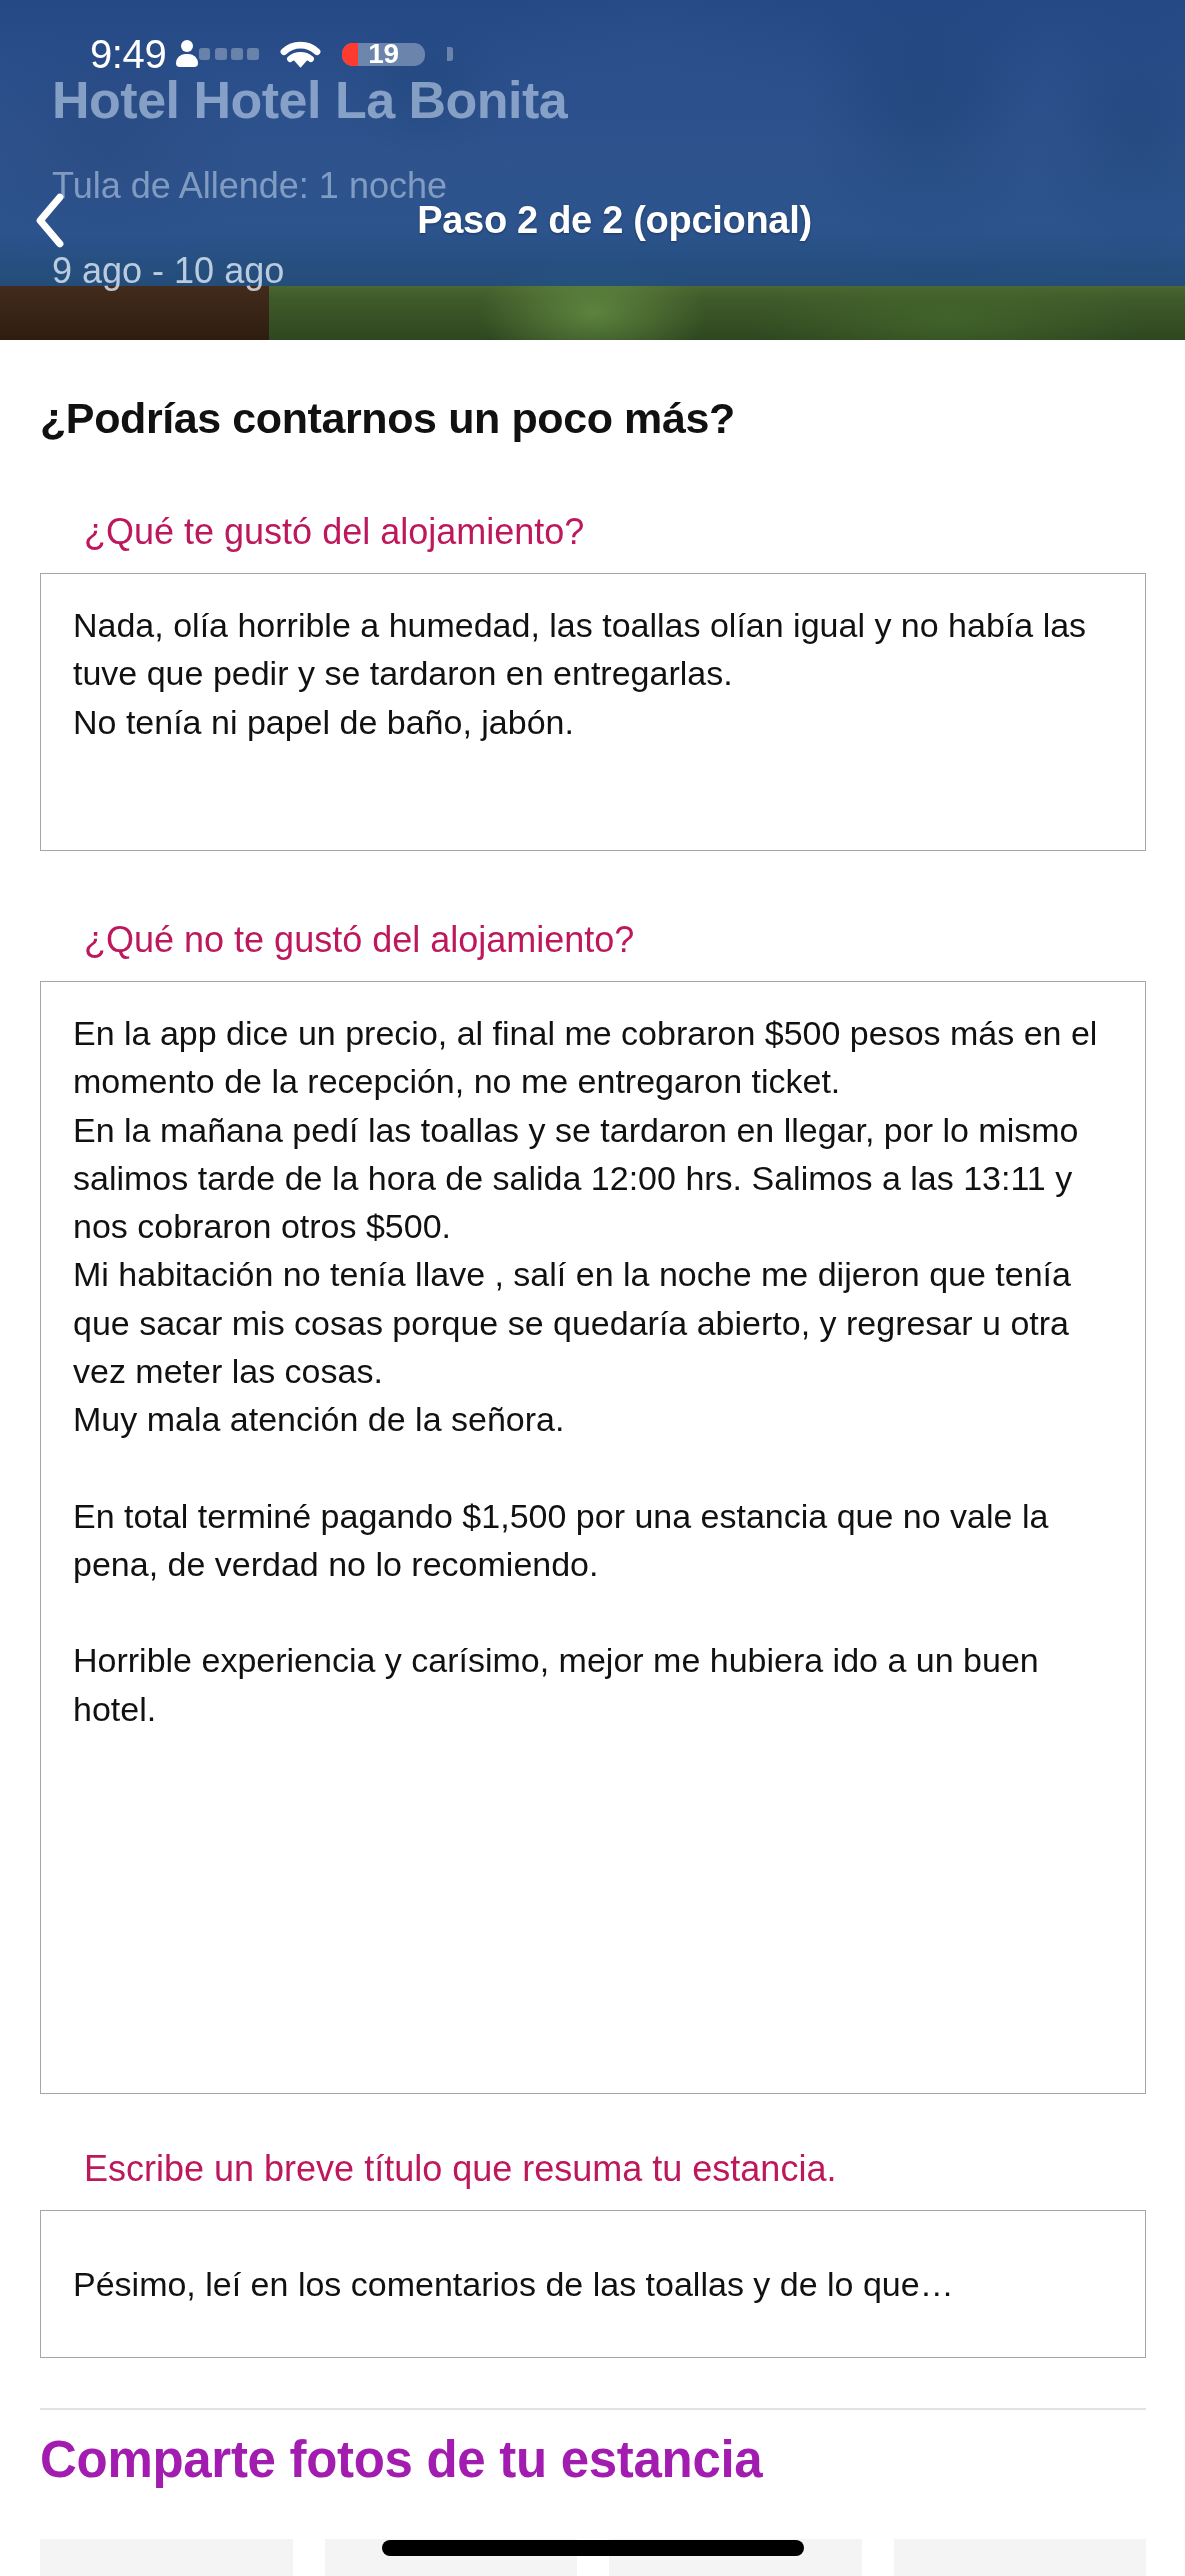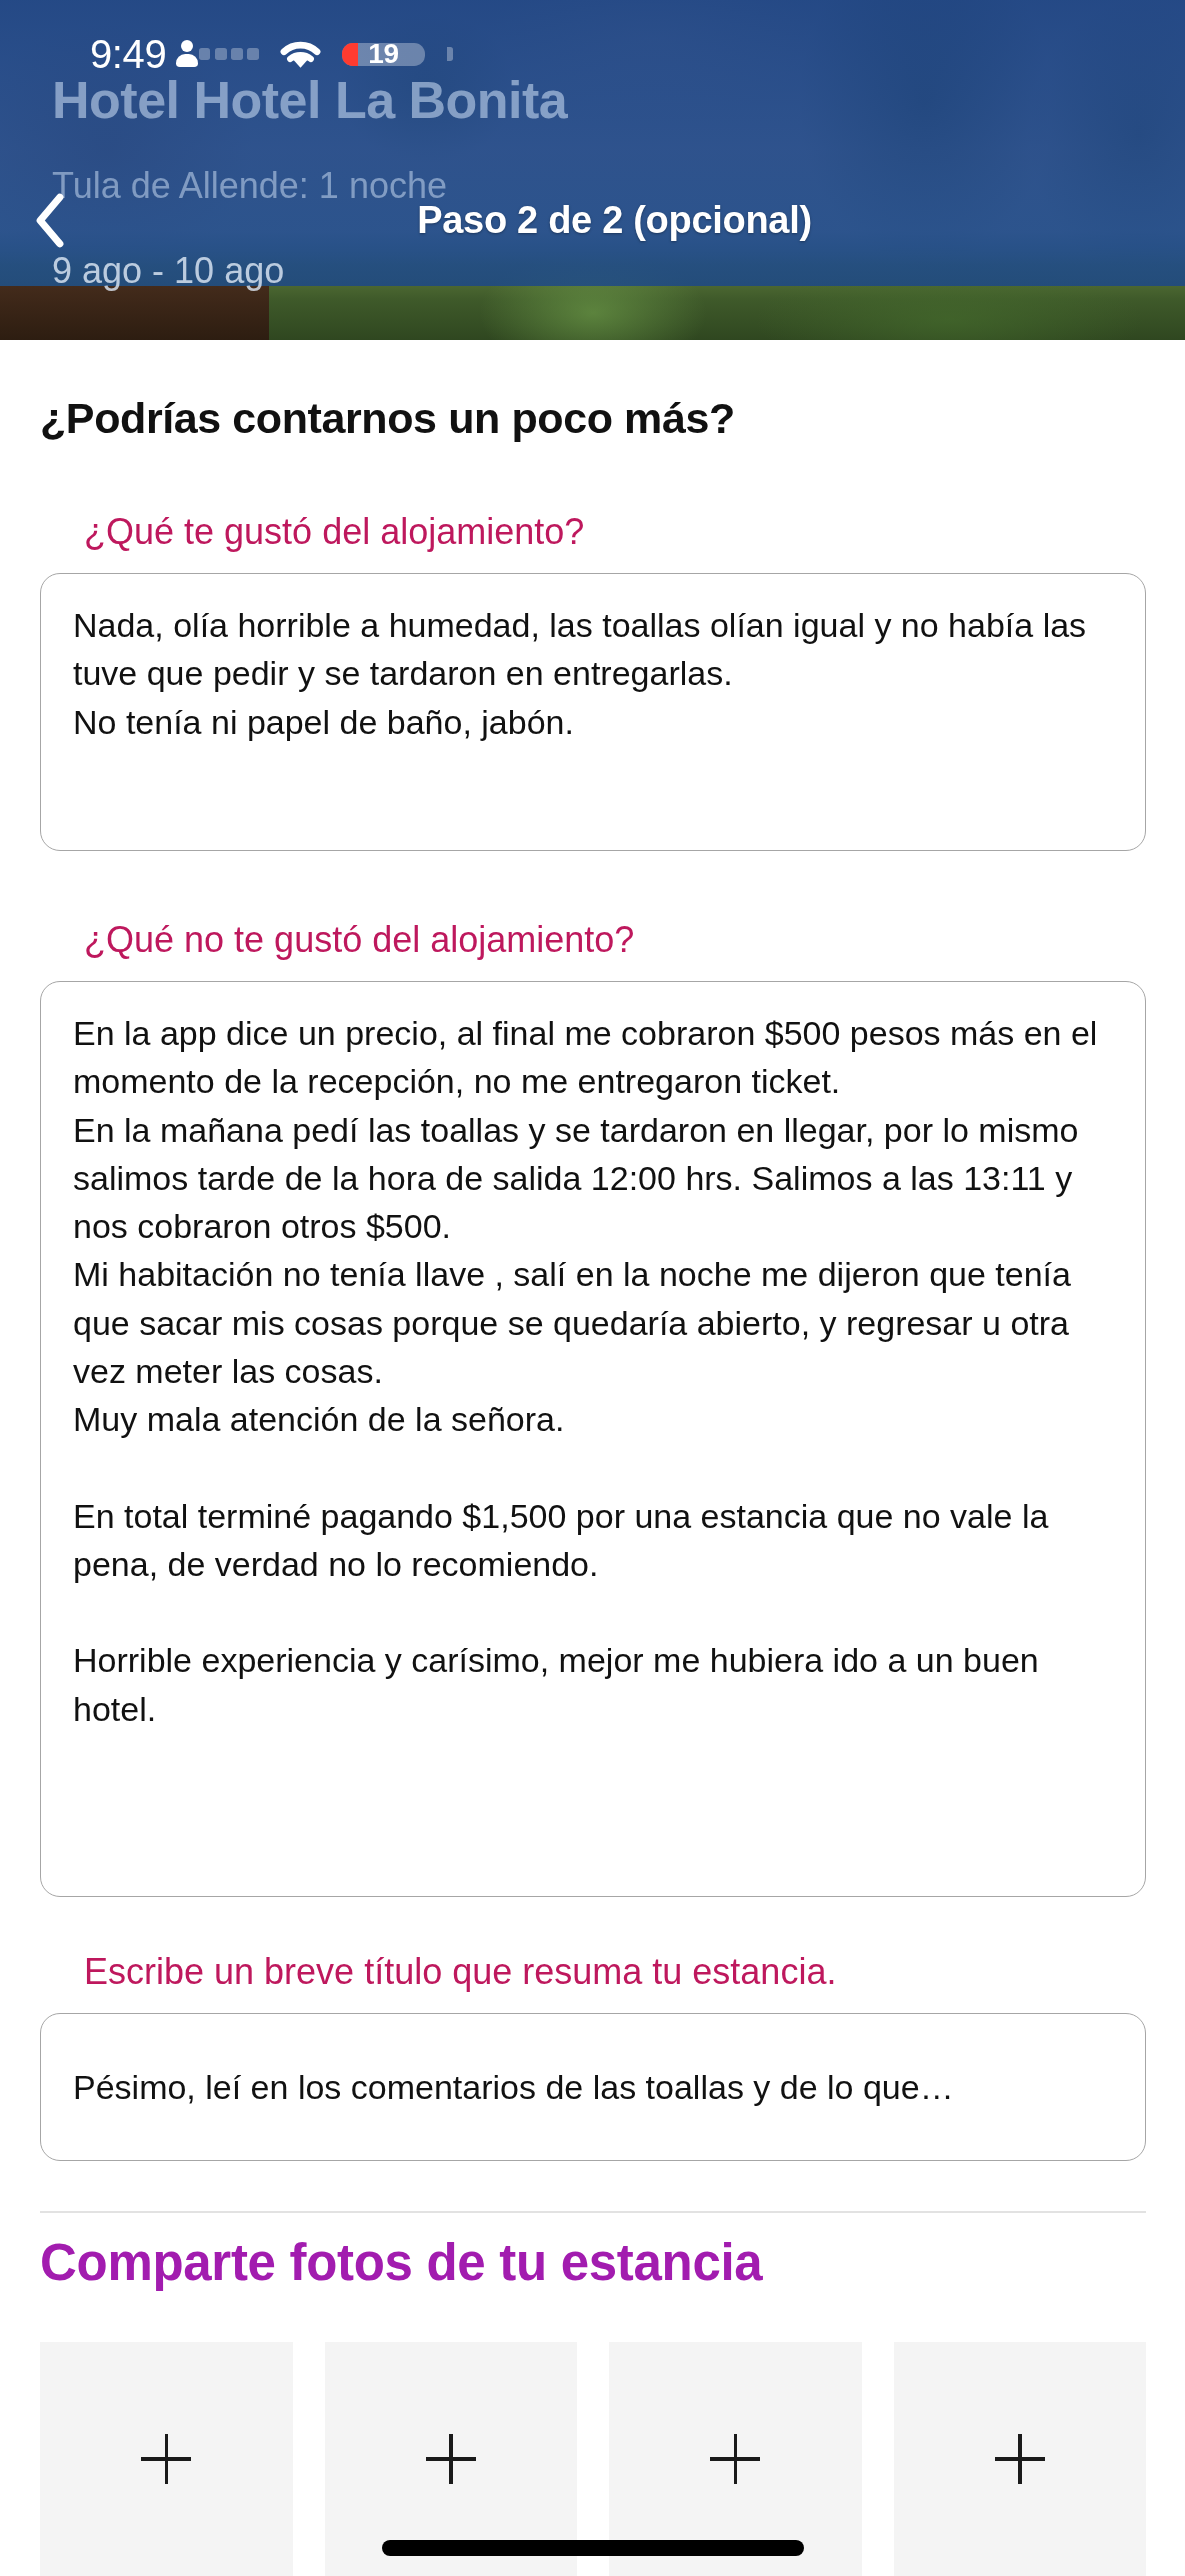--- a/index.html
+++ b/index.html
@@ -238,31 +238,31 @@
     font-size: 36px;
     font-weight: 400;
     color: #be185d;
     margin-left: 44px;
   }
   .field-label.tight { margin-top: 54px; }
 
   .box {
     margin-top: 20px;
     border: 1.8px solid #a6a6a6;
-    border-radius: 20px;
+    border-radius: 0;
     background: #ffffff;
     padding: 27px 32px;
     font-size: 34px;
     line-height: 1.42;
     color: #111111;
     white-space: pre-wrap;
     overflow: hidden;
   }
   .box.ta-liked { height: 278px; }
-  .box.ta-disliked { height: 916px; }
+  .box.ta-disliked { height: 1113px; }
   .box.ti-title { height: 148px; display: flex; align-items: center; }
 
   .divider {
     margin-top: 50px;
     height: 1.8px;
     background: #e2e2e2;
   }
   .h2 {
     margin-top: 20px;
     font-size: 51px;

